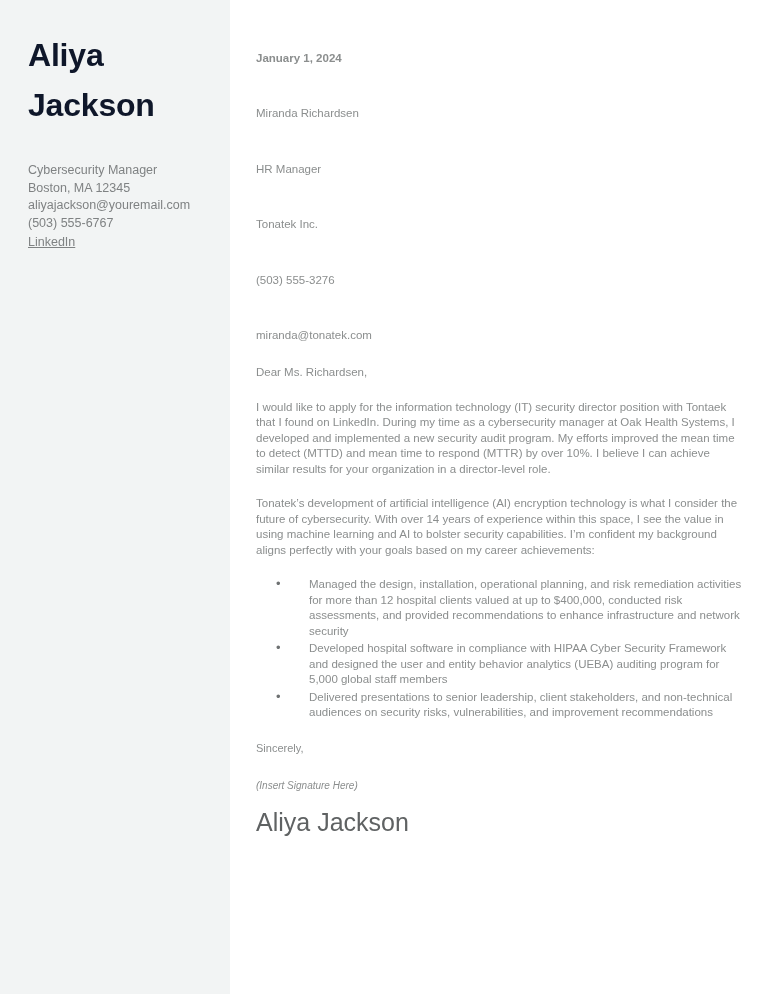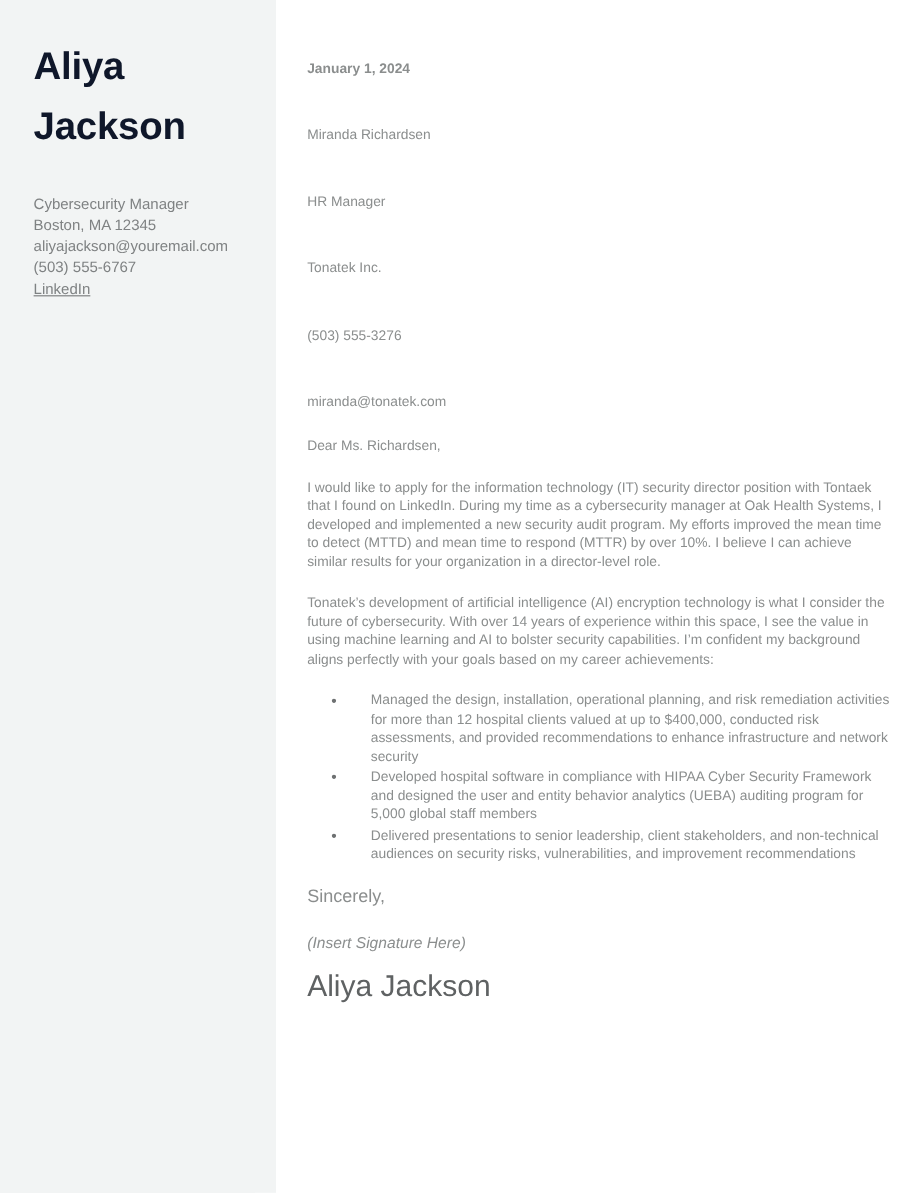--- a/index.html
+++ b/index.html
@@ -107,27 +107,27 @@
   }
   .bullets li::before {
     content: "\2022";
     position: absolute;
     left: 20px;
     top: -1px;
     font-size: 13px;
     color: #6e7172;
   }
   .closing {
-    font-size: 15px;
+    font-size: 11px;
     line-height: 16px;
     color: #8b8e8e;
     margin-bottom: 22px;
   }
   .sig-placeholder {
-    font-size: 13px;
+    font-size: 10px;
     line-height: 16px;
     color: #8b8e8e;
     font-style: italic;
     margin-bottom: 16px;
   }
   .sig-name {
     font-size: 25px;
     line-height: 24px;
     color: #5f6263;
     font-weight: 400;

